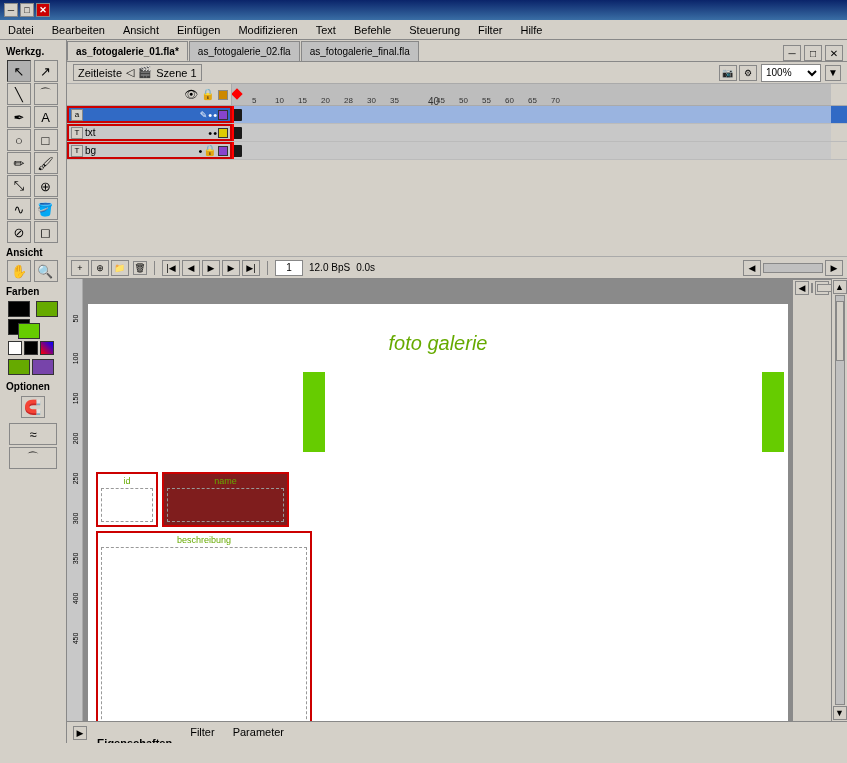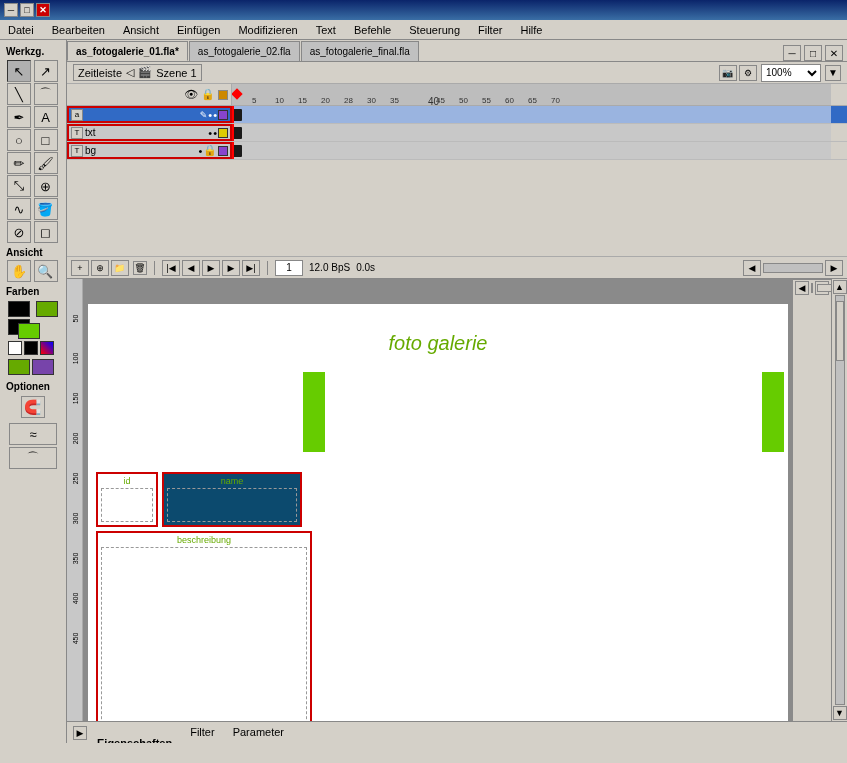--- a/index.html
+++ b/index.html
@@ -589,21 +589,21 @@
 
                 <div style="position:absolute;top:168px;left:8px;">
 
                   <div style="display:flex;gap:4px;">
 
                     <div style="width:62px;height:55px;border:2px solid #cc0000;background:white;position:relative;">
                       <span style="position:absolute;top:2px;left:0;right:0;text-align:center;font-size:9px;color:#66aa00;">id</span>
                       <div style="position:absolute;top:14px;left:3px;right:3px;bottom:3px;border:1px dashed #999;"></div>
                     </div>
 
-                    <div style="width:140px;height:55px;border:2px solid #cc0000;background:#0c4a6e;position:relative;">
+                    <div style="width:127px;height:55px;border:2px solid #cc0000;background:#7f1d1d;position:relative;">
                       <span style="position:absolute;top:2px;left:0;right:0;text-align:center;font-size:9px;color:#66aa00;">name</span>
                       <div style="position:absolute;top:14px;left:3px;right:3px;bottom:3px;border:1px dashed #999;"></div>
                     </div>
                   </div>
 
                   <div style="width:216px;height:238px;border:2px solid #cc0000;background:white;position:relative;margin-top:4px;">
                     <span style="position:absolute;top:2px;left:0;right:0;text-align:center;font-size:9px;color:#66aa00;">beschreibung</span>
                     <div style="position:absolute;top:14px;left:3px;right:3px;bottom:3px;border:1px dashed #999;"></div>
                   </div>
 

